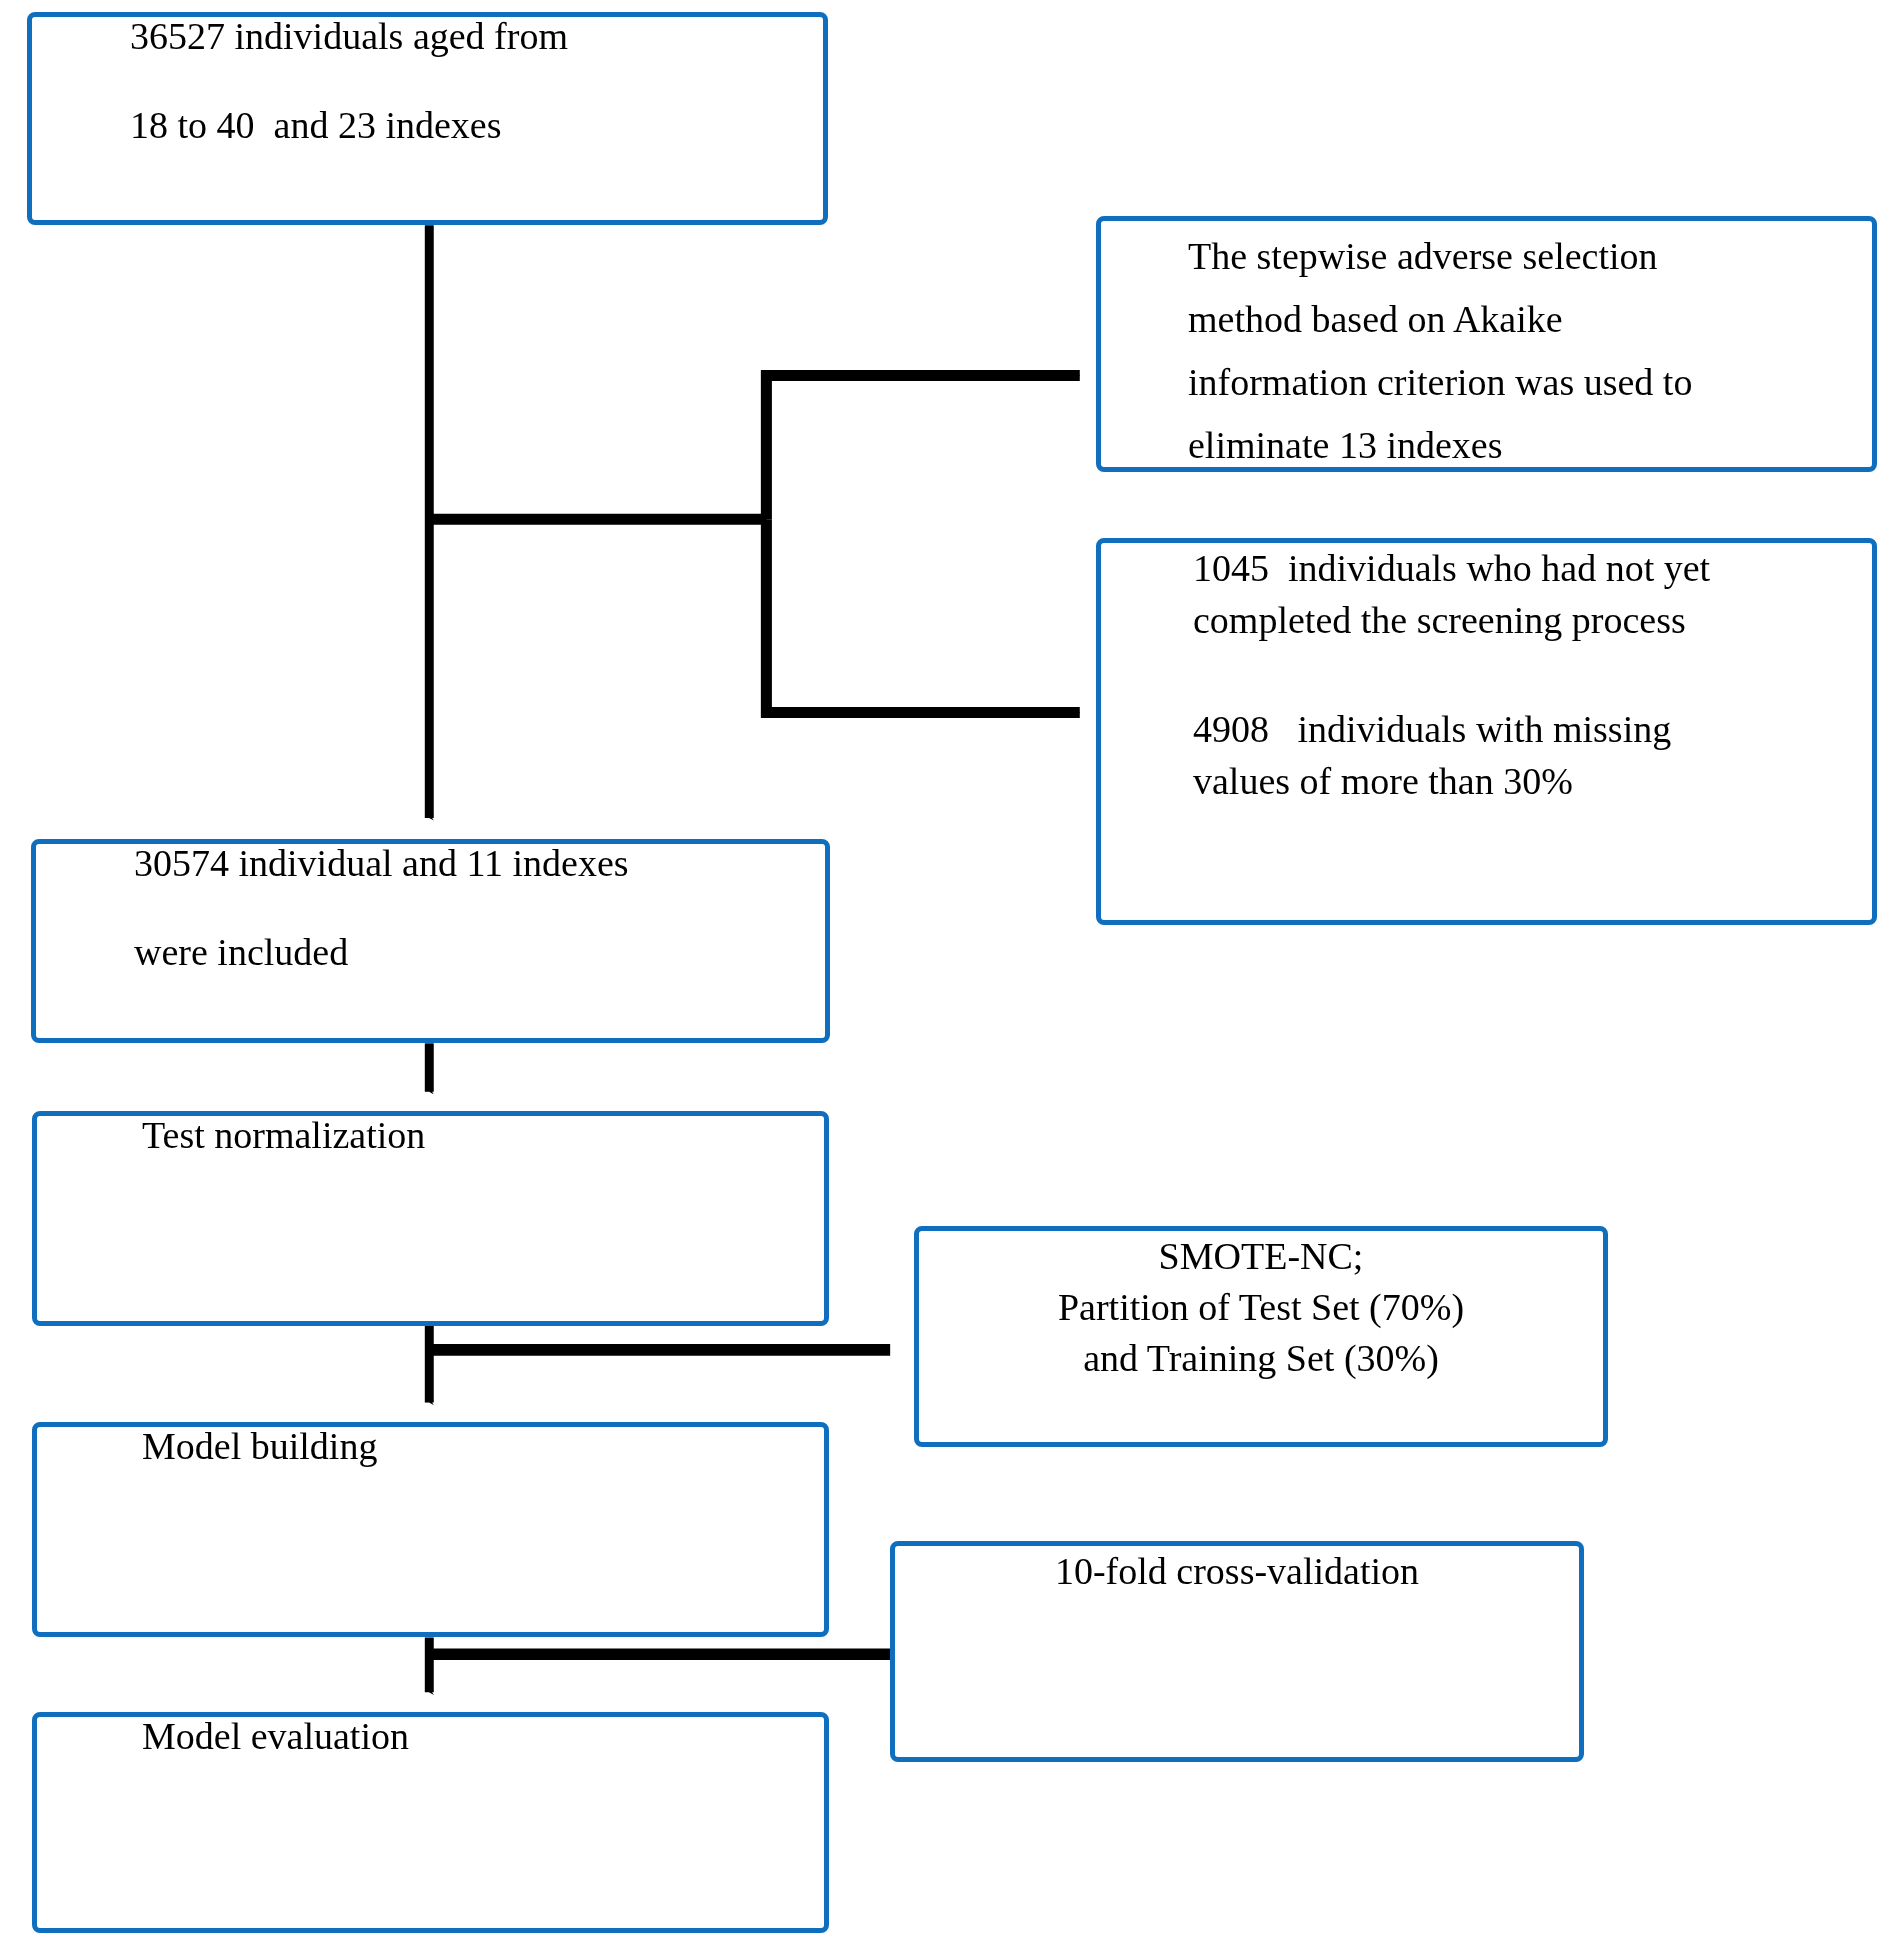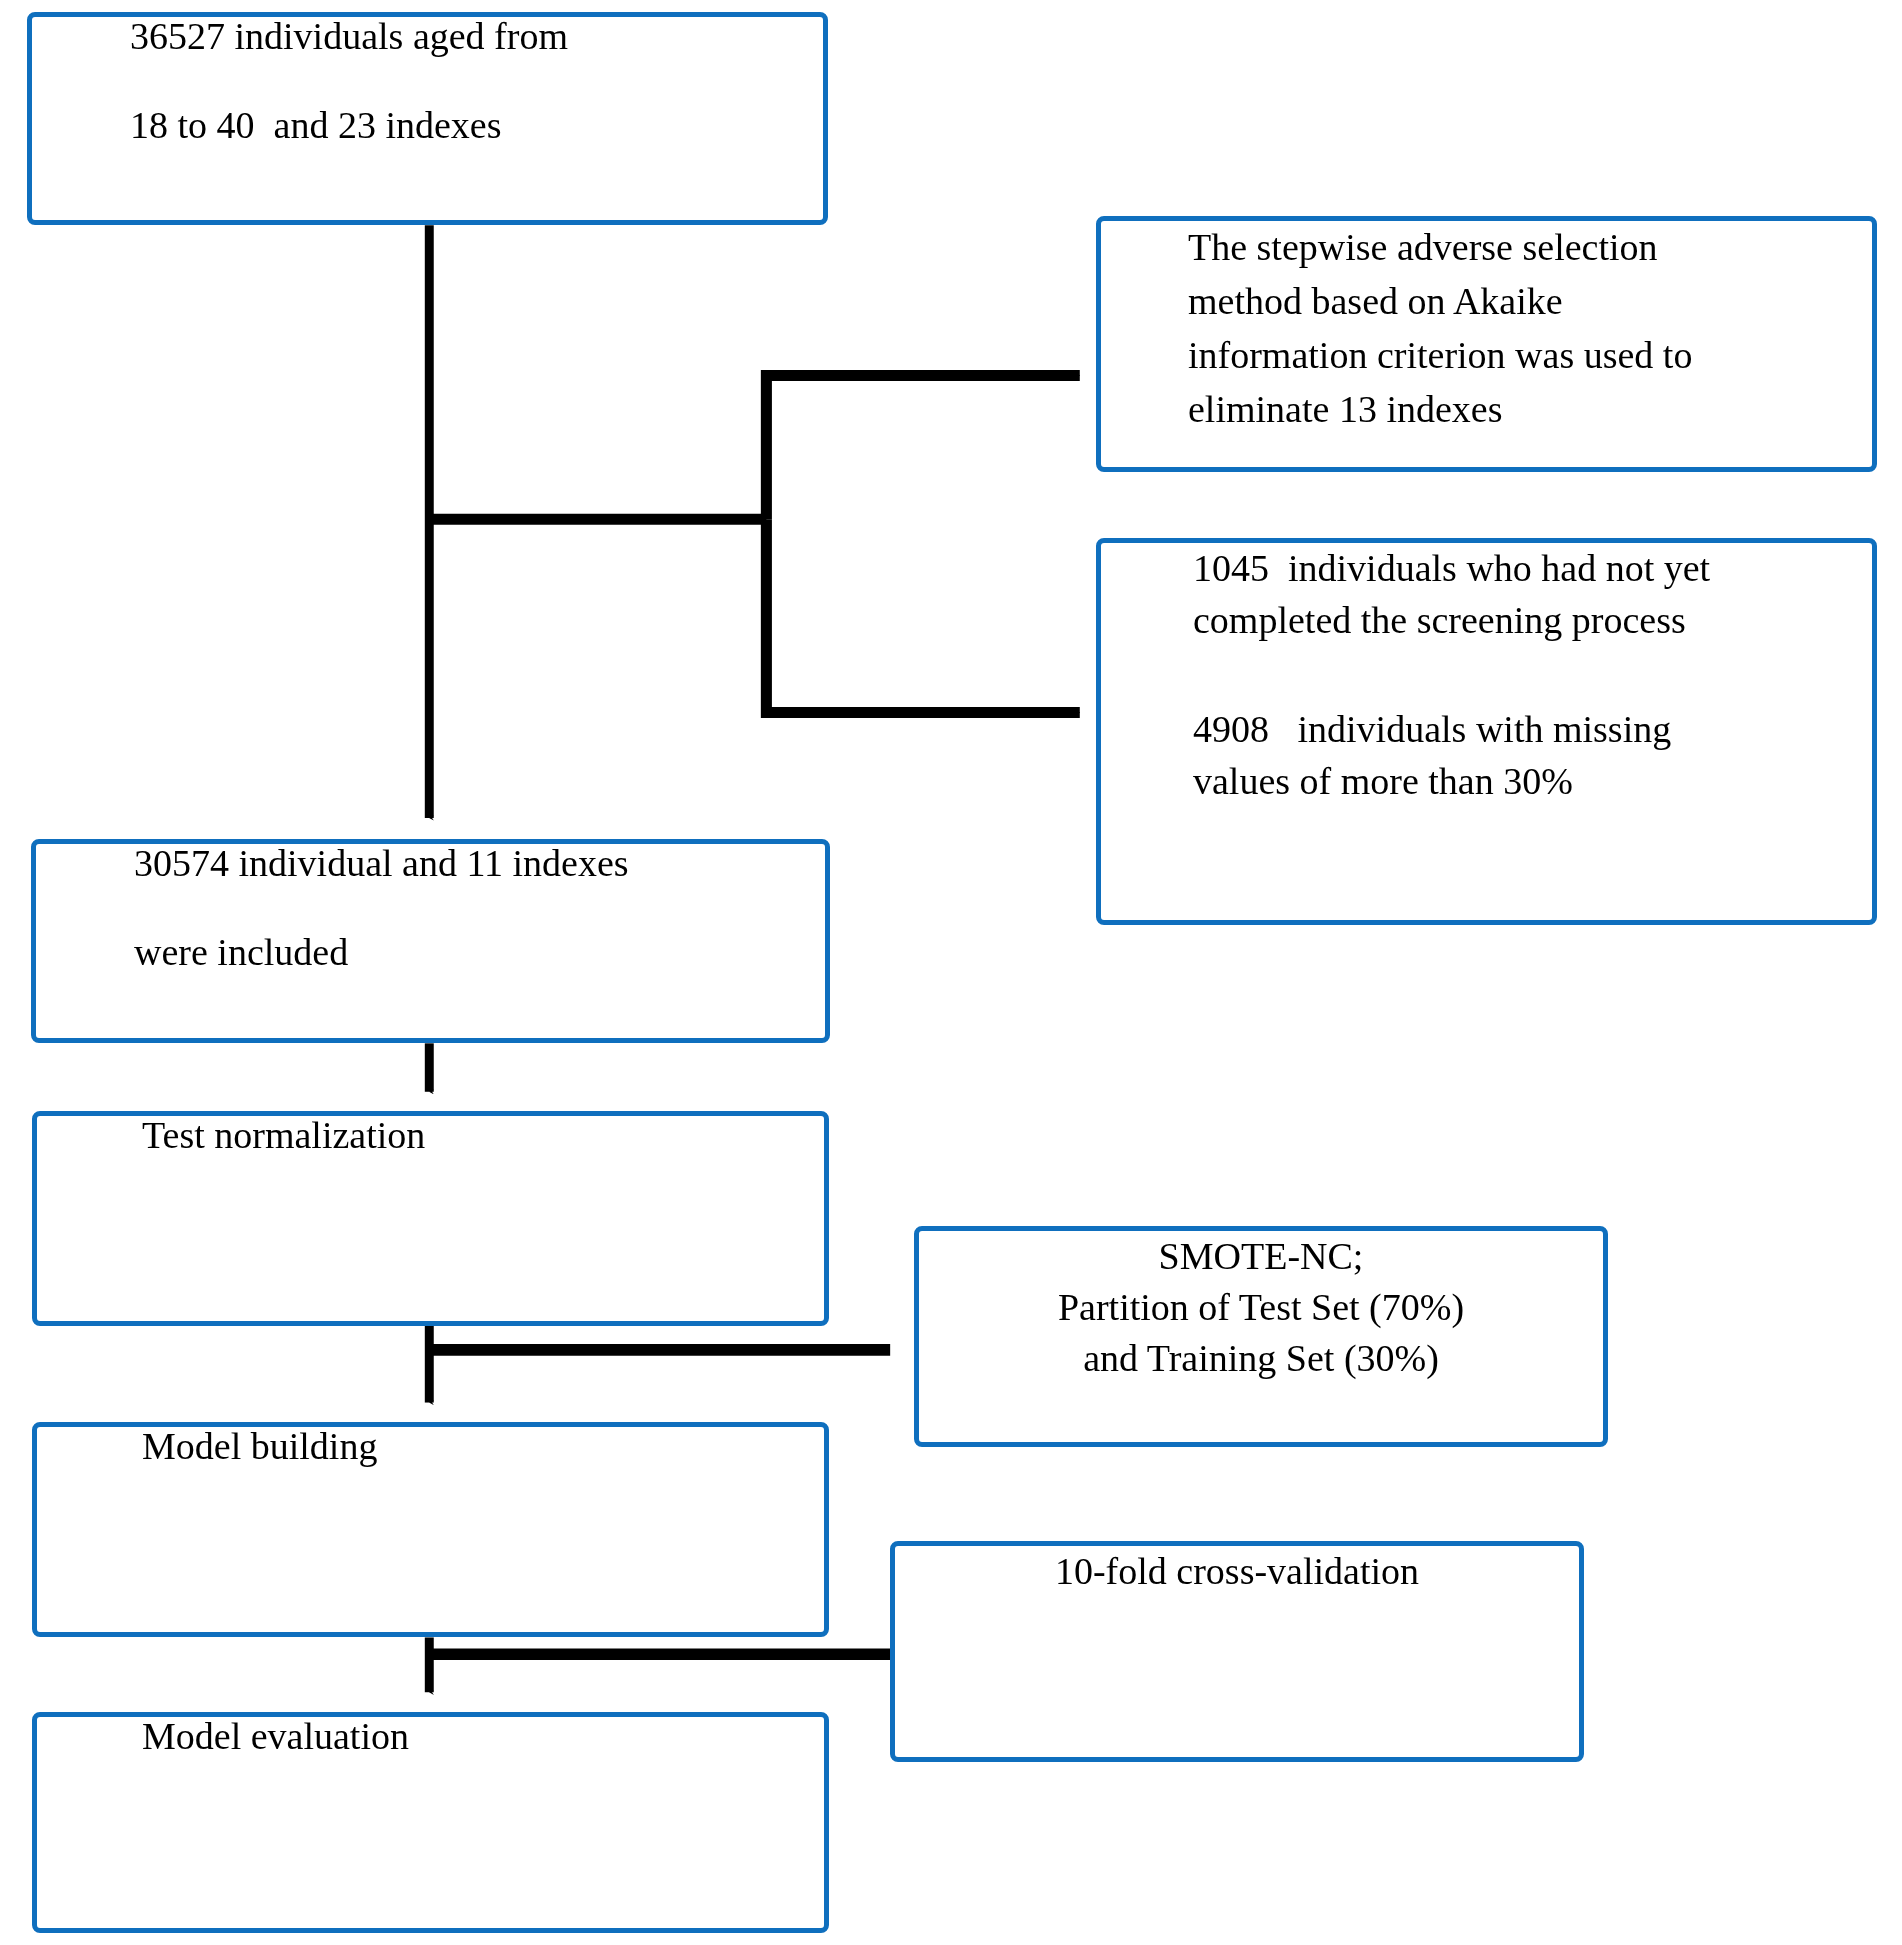--- a/index.html
+++ b/index.html
@@ -58,21 +58,21 @@
   #node-cv          { left: 890px; top: 1541px; width: 694px; height: 221px; }
 
   #node-cohort .line,
   #node-included .line { padding-left: 98px; }
   #node-cohort .gap,
   #node-included .gap { height: 51px; }
 
   #node-stepwise .line { padding-left: 87px; padding-right: 21px; }
   #node-excluded .line { padding-left: 92px; padding-right: 21px; }
   #node-excluded .gap  { height: 58px; }
-  #node-stepwise .line { line-height: 1.42; }
+  #node-stepwise .line { line-height: 1.42; margin-top: 9px; }
   #node-excluded .line { line-height: 1.36; }
 
   #node-normalize .line,
   #node-build .line,
   #node-evaluate .line { padding-left: 105px; }
 
   #node-smote .line,
   #node-cv .line { text-align: center; line-height: 1.34; }
 </style>
 </head>

